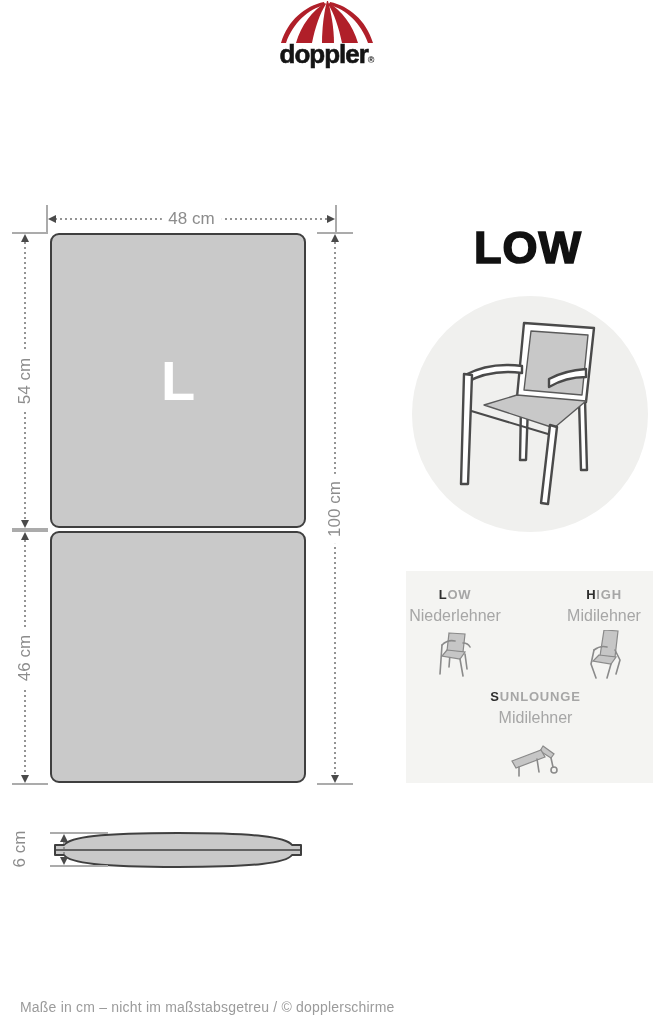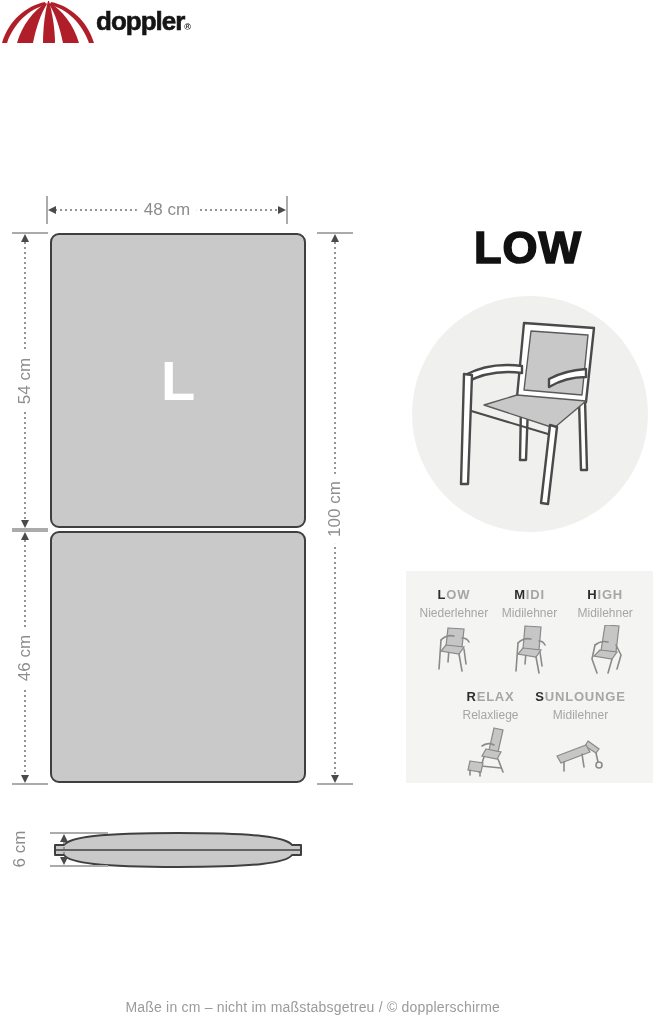--- a/index.html
+++ b/index.html
@@ -1,20 +1,20 @@
 <!DOCTYPE html>
 <html><head>
 <meta charset="utf-8">
 <style>
   html,body{margin:0;padding:0;background:#fff;}
   #stage{position:relative;width:653px;height:1020px;background:#fff;overflow:hidden;
          font-family:"Liberation Sans",sans-serif;color:#1a1a1a;}
 
   
-  .logo{position:absolute;left:0;right:0;top:0;display:flex;flex-direction:row;align-items:center;}
+  .logo{position:absolute;left:0;right:0;top:0;display:flex;flex-direction:column;align-items:center;}
   .logo-text{font-weight:bold;font-size:26px;letter-spacing:-1px;color:#141414;line-height:1;
              margin-top:-3px;-webkit-text-stroke:0.6px #141414;}
   .logo-reg{font-size:9px;vertical-align:baseline;-webkit-text-stroke:0;}
 
   
   .cushion{position:absolute;left:50px;width:256px;background:#c9c9c9;border:2px solid #3f3f3f;
            border-radius:9px;box-sizing:border-box;}
   .cushion.back{top:233px;height:295px;display:flex;align-items:center;justify-content:center;}
   .cushion.seat{top:531px;height:252px;}
   .size-letter{color:#fff;font-size:56px;font-weight:bold;line-height:1;}
@@ -29,53 +29,53 @@
   .arr{position:absolute;width:0;height:0;}
   .arr.up{border-left:4px solid transparent;border-right:4px solid transparent;border-bottom:8px solid #4a4a4a;}
   .arr.down{border-left:4px solid transparent;border-right:4px solid transparent;border-top:8px solid #4a4a4a;}
   .arr.left{border-top:4px solid transparent;border-bottom:4px solid transparent;border-right:8px solid #4a4a4a;}
   .arr.right{border-top:4px solid transparent;border-bottom:4px solid transparent;border-left:8px solid #4a4a4a;}
   .dimlabel{color:#8c8c8c;font-size:17px;background:#fff;padding:0 7px;white-space:nowrap;}
   .hlabel{position:absolute;left:50%;top:14px;transform:translate(-50%,-50%);}
   .vlabel{position:absolute;top:50%;transform:translate(-50%,-50%) rotate(-90deg);}
 
   .dim{position:absolute;}
-  .dim-width{left:46px;top:196px;width:242px;height:28px;}
+  .dim-width{left:46px;top:205px;width:291px;height:28px;}
   .dim-back{left:12px;top:233px;width:36px;height:296px;}
   .dim-seat{left:12px;top:531px;width:36px;height:253px;}
   .dim-total{left:317px;top:233px;width:36px;height:551px;}
 
   
   .product-title{position:absolute;left:428px;top:225px;width:200px;text-align:center;
                  font-size:45px;font-weight:bold;letter-spacing:1px;color:#111;line-height:1;
                  -webkit-text-stroke:1.6px #111;}
   .chair-circle{position:absolute;left:412px;top:296px;width:236px;height:236px;border-radius:50%;
                 background:#f0f0ee;}
   .chair-circle svg{position:absolute;left:40px;top:16px;}
 
   
   .variants{position:absolute;left:406px;top:571px;width:247px;height:212px;background:#f4f4f2;}
   .vrow{position:absolute;left:0;right:0;display:flex;}
   .vrow1{top:16px;justify-content:space-between;padding:0 10px;}
   .vrow2{top:118px;justify-content:center;gap:12px;padding-left:12px;}
   .vcell{display:flex;flex-direction:column;align-items:center;width:78px;}
   .vcode{font-size:13px;font-weight:bold;letter-spacing:0.8px;color:#a6a6a6;line-height:1.2;}
   .vcode .first{color:#2e2e2e;}
-  .vsub{font-size:12px;color:#a6a6a6;margin-top:3px;line-height:1.2;}
+  .vsub{font-size:16px;color:#a6a6a6;margin-top:3px;line-height:1.2;}
   .vicon{margin-top:5px;}
   .sling{fill:#c6c6c6;stroke:#8a8a8a;stroke-width:1.2;}
   .ln{fill:none;stroke:#8a8a8a;stroke-width:1.6;stroke-linecap:round;}
 
   
   .cfill{fill:#ffffff;stroke:#4a4a4a;stroke-width:2.4;stroke-linejoin:round;}
   .csling{fill:#c8c8c8;stroke:#5a5a5a;stroke-width:1.4;stroke-linejoin:round;}
   .cline{fill:none;stroke:#4a4a4a;stroke-width:2;stroke-linecap:round;}
 
   
-  .footer{position:absolute;left:20px;top:999px;width:480px;text-align:right;
+  .footer{position:absolute;left:20px;top:999px;width:480px;text-align:left;
           font-size:14px;color:#9b9b9b;letter-spacing:0.2px;}
 </style>
 </head>
 <body>
 
 <div id="stage">
 
   <div class="logo">
     <svg width="96" height="44" viewBox="0 0 96 44">
       <g fill="#b01f29">
@@ -171,66 +171,37 @@
             <path class="ln" d="M32,24 L34,39"></path>
           <path class="sling" d="M16,3 L32,4 L30,22 L14,21 Z"></path>
           <path class="ln" d="M30,13 C33,13 36,15 37,17"></path>
           <path class="sling" d="M14,20 L32,22 L27,29 L9,26 Z"></path>
           <path class="ln" d="M9,15 C13,11 18,10 22,11"></path>
           <path class="ln" d="M9,15 L7,44"></path>
             <path class="ln" d="M27,29 L30,46"></path>
         </svg>
       </div>
 
-      <div class="vcell">
-        <div class="vcode"><span class="first">M</span><span>IDI</span></div>
-        <div class="vsub">Midilehner</div>
-        <svg class="vicon" width="44" height="50" viewBox="0 0 44 50">
-          <path class="ln" d="M18,27 L17,39"></path>
-            <path class="ln" d="M32,27 L34,41"></path>
-          <path class="sling" d="M17,1 L33,2 L31,25 L15,24 Z"></path>
-          <path class="ln" d="M31,16 C34,16 36,18 37,20"></path>
-          <path class="sling" d="M15,23 L33,25 L28,32 L10,29 Z"></path>
-          <path class="ln" d="M10,18 C14,14 19,13 23,14"></path>
-          <path class="ln" d="M10,18 L8,46"></path>
-            <path class="ln" d="M28,32 L31,48"></path>
-        </svg>
-      </div>
 
       <div class="vcell">
         <div class="vcode"><span class="first">H</span><span>IGH</span></div>
         <div class="vsub">Midilehner</div>
         <svg class="vicon" width="44" height="50" viewBox="0 0 44 50">
           <path class="sling" d="M22,0 L36,1 L33,27 L18,26 Z"></path>
           <path class="ln" d="M12,20 C16,17 21,16 25,17"></path>
           <path class="sling" d="M17,25 L34,27 L29,34 L11,31 Z"></path>
           <path class="ln" d="M12,20 L9,34 L14,48"></path>
           <path class="ln" d="M29,34 L25,48"></path>
           <path class="ln" d="M33,20 L38,30 L34,44"></path>
         </svg>
       </div>
 
     </div>
     <div class="vrow vrow2">
 
-      <div class="vcell">
-        <div class="vcode"><span class="first">R</span><span>ELAX</span></div>
-        <div class="vsub">Relaxliege</div>
-        <svg class="vicon" width="48" height="52" viewBox="0 0 48 52">
-          <path class="sling" d="M27,1 L36,3 L31,25 L22,23 Z"></path>
-          <path class="ln" d="M15,19 C19,16 24,16 27,18"></path>
-          <path class="sling" d="M19,22 L34,25 L30,32 L15,29 Z"></path>
-          <path class="ln" d="M17,30 L12,45"></path>
-            <path class="ln" d="M31,32 L36,45"></path>
-          <path class="ln" d="M14,39 L34,41"></path>
-          <path class="sling" d="M3,34 L16,36 L14,45 L1,43 Z"></path>
-          <path class="ln" d="M3,43 L3,48"></path>
-            <path class="ln" d="M13,45 L13,49"></path>
-        </svg>
-      </div>
 
       <div class="vcell">
         <div class="vcode"><span class="first">S</span><span>UNLOUNGE</span></div>
         <div class="vsub">Midilehner</div>
         <svg class="vicon" width="52" height="48" viewBox="0 0 52 48" style="margin-top:12px;">
           <path class="sling" d="M33,7 L44,15 L41,19 L30,12 Z"></path>
           <path class="sling" d="M2,22 L31,11 L35,18 L6,29 Z"></path>
           <path class="ln" d="M9,28 L9,37"></path>
           <path class="ln" d="M27,20 L29,33"></path>
           <path class="ln" d="M41,19 L43,28"></path>

